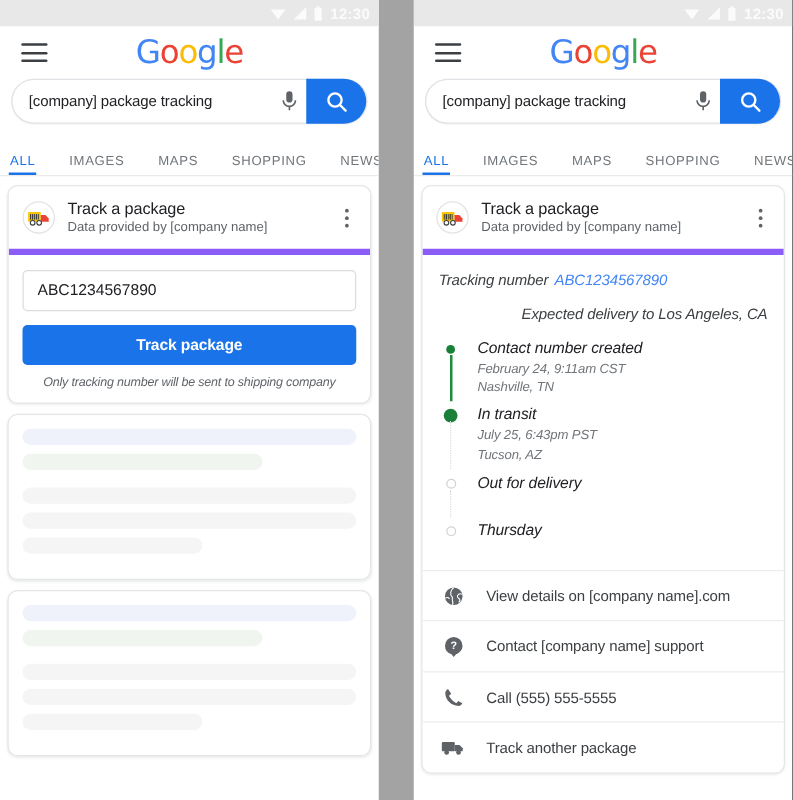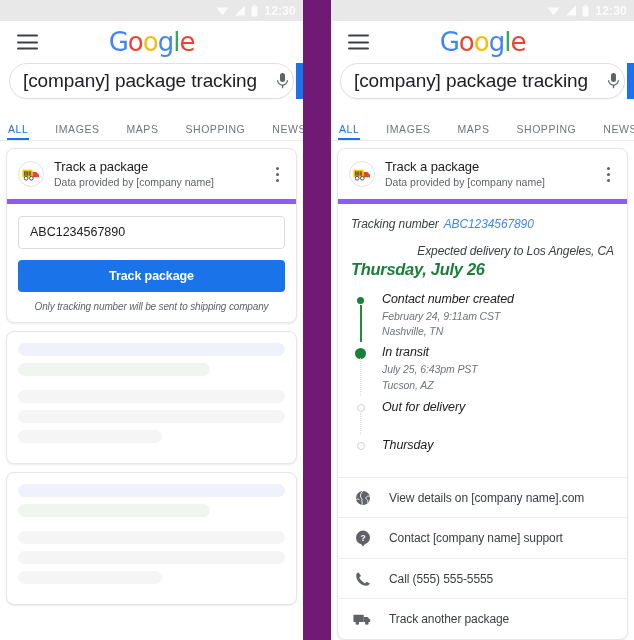--- a/index.html
+++ b/index.html
@@ -3,21 +3,21 @@
 <meta charset="utf-8">
 <title>Google Package Tracking</title>
 <style>
   * { margin:0; padding:0; box-sizing:border-box; }
   html, body {
     width:634px; height:640px;
     background:#000;
     font-family:"Liberation Sans", sans-serif;
     overflow:hidden;
   }
-  .stage { position:relative; width:634px; height:640px; background:#701a75; }
+  .stage { position:relative; width:634px; height:640px; background:#a3a3a3; }
 
   
   .phone {
     position:absolute; top:0; height:640px;
     background:#ffffff; overflow:hidden;
   }
   .phone.left  { left:0;   width:303px; }
   .phone.right { left:331px; width:303px; }
 
   
@@ -56,21 +56,21 @@
   .searchwrap { padding:0 9px 0 9px; }
   .searchbar {
     position:relative; height:36px;
     border:1px solid #dfe1e5; border-radius:18px;
     background:#fff; display:flex; align-items:center;
     box-shadow:0 1px 1px rgba(0,0,0,.04);
   }
   .search-input {
     flex:1; border:none; outline:none; background:transparent;
     font-family:"Liberation Sans", sans-serif;
-    font-size:19px; color:#202124; padding-left:13px;
+    font-size:12px; color:#202124; padding-left:13px;
     letter-spacing:-.1px;
   }
   .mic-btn {
     width:28px; height:36px; display:flex; align-items:center;
     justify-content:center; cursor:pointer; flex:0 0 auto;
   }
   .search-btn {
     width:48px; height:36px; flex:0 0 auto;
     background:#1a73e8; border-radius:0 18px 18px 0;
     display:flex; align-items:center; justify-content:center;
@@ -392,21 +392,20 @@
               <i></i>
               <i></i>
             </div>
         </div>
 
         <div class="detail-body">
           <div class="row-track">
             <span>Tracking number</span><span class="num">ABC1234567890</span>
           </div>
           <div class="expected">Expected delivery to Los Angeles, CA</div>
-          <div class="eta-date">Thursday, July 26</div>
 
           <div class="timeline">
 
             <div class="tl-item">
               <div class="tl-dot">
                   <span class="d"></span>
                 </div>
               <div class="tl-line solid"></div>
               <div class="tl-title">Contact number created</div>
               <div class="tl-meta">February 24, 9:11am CST</div>

